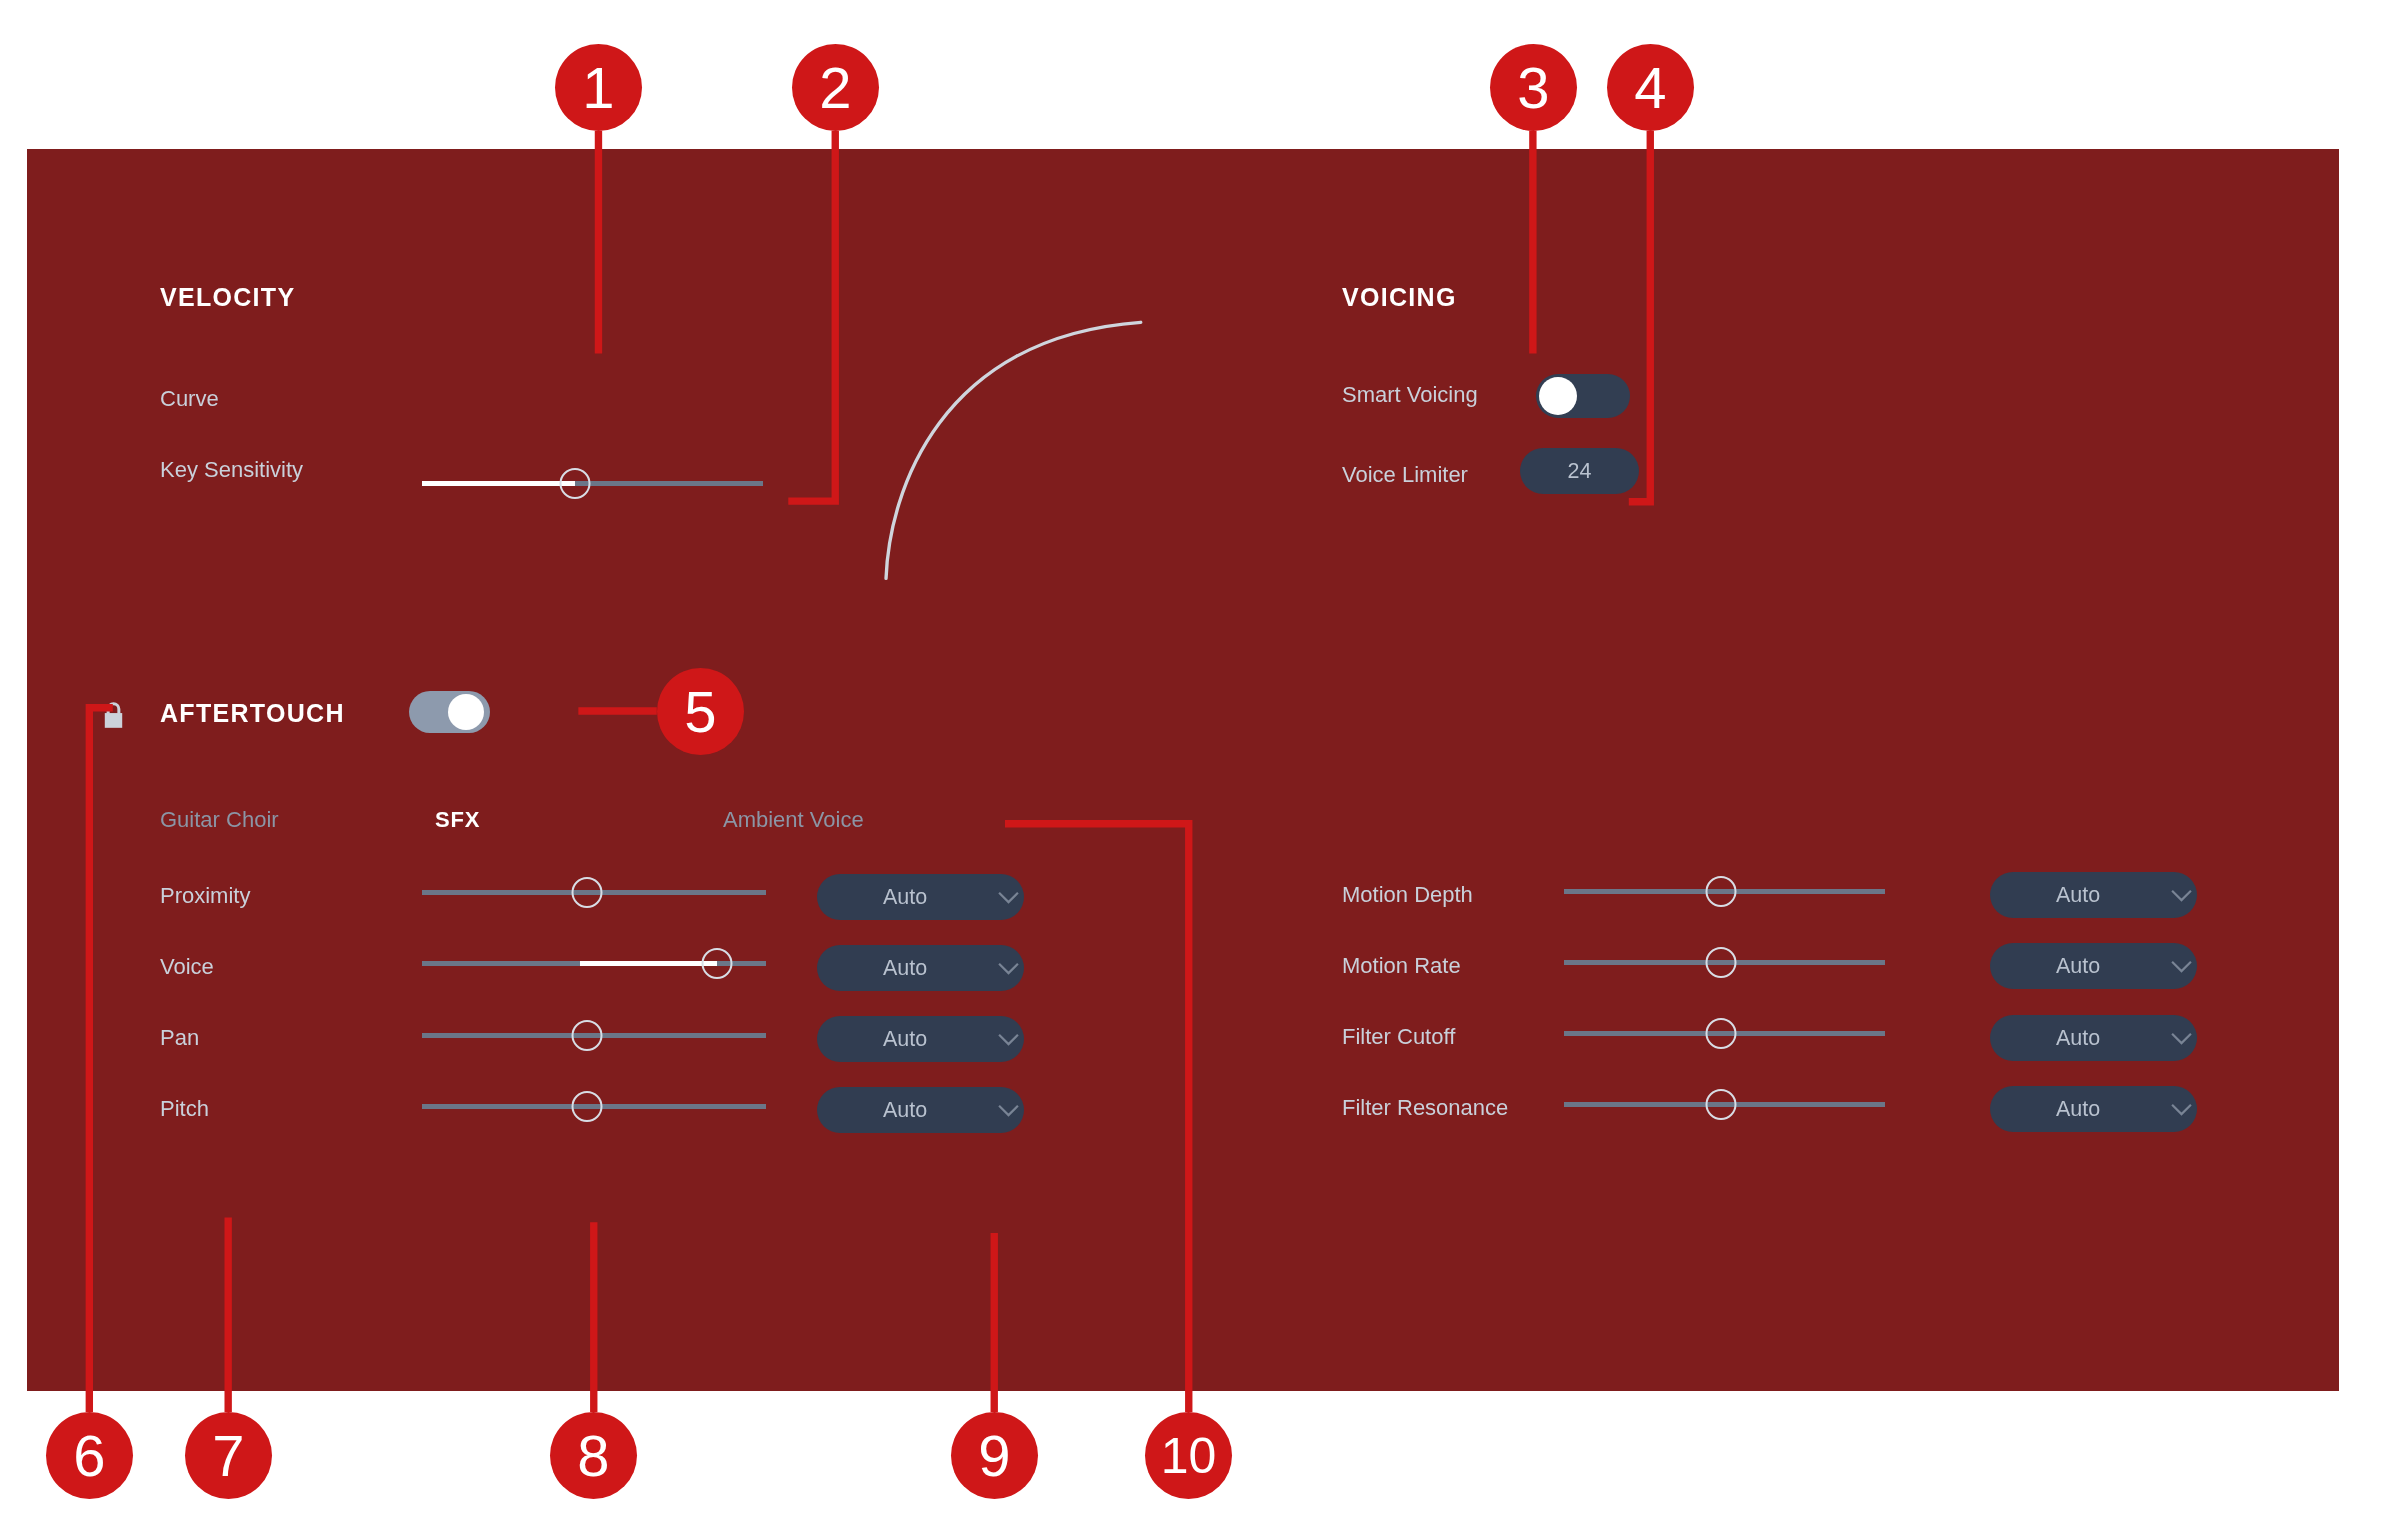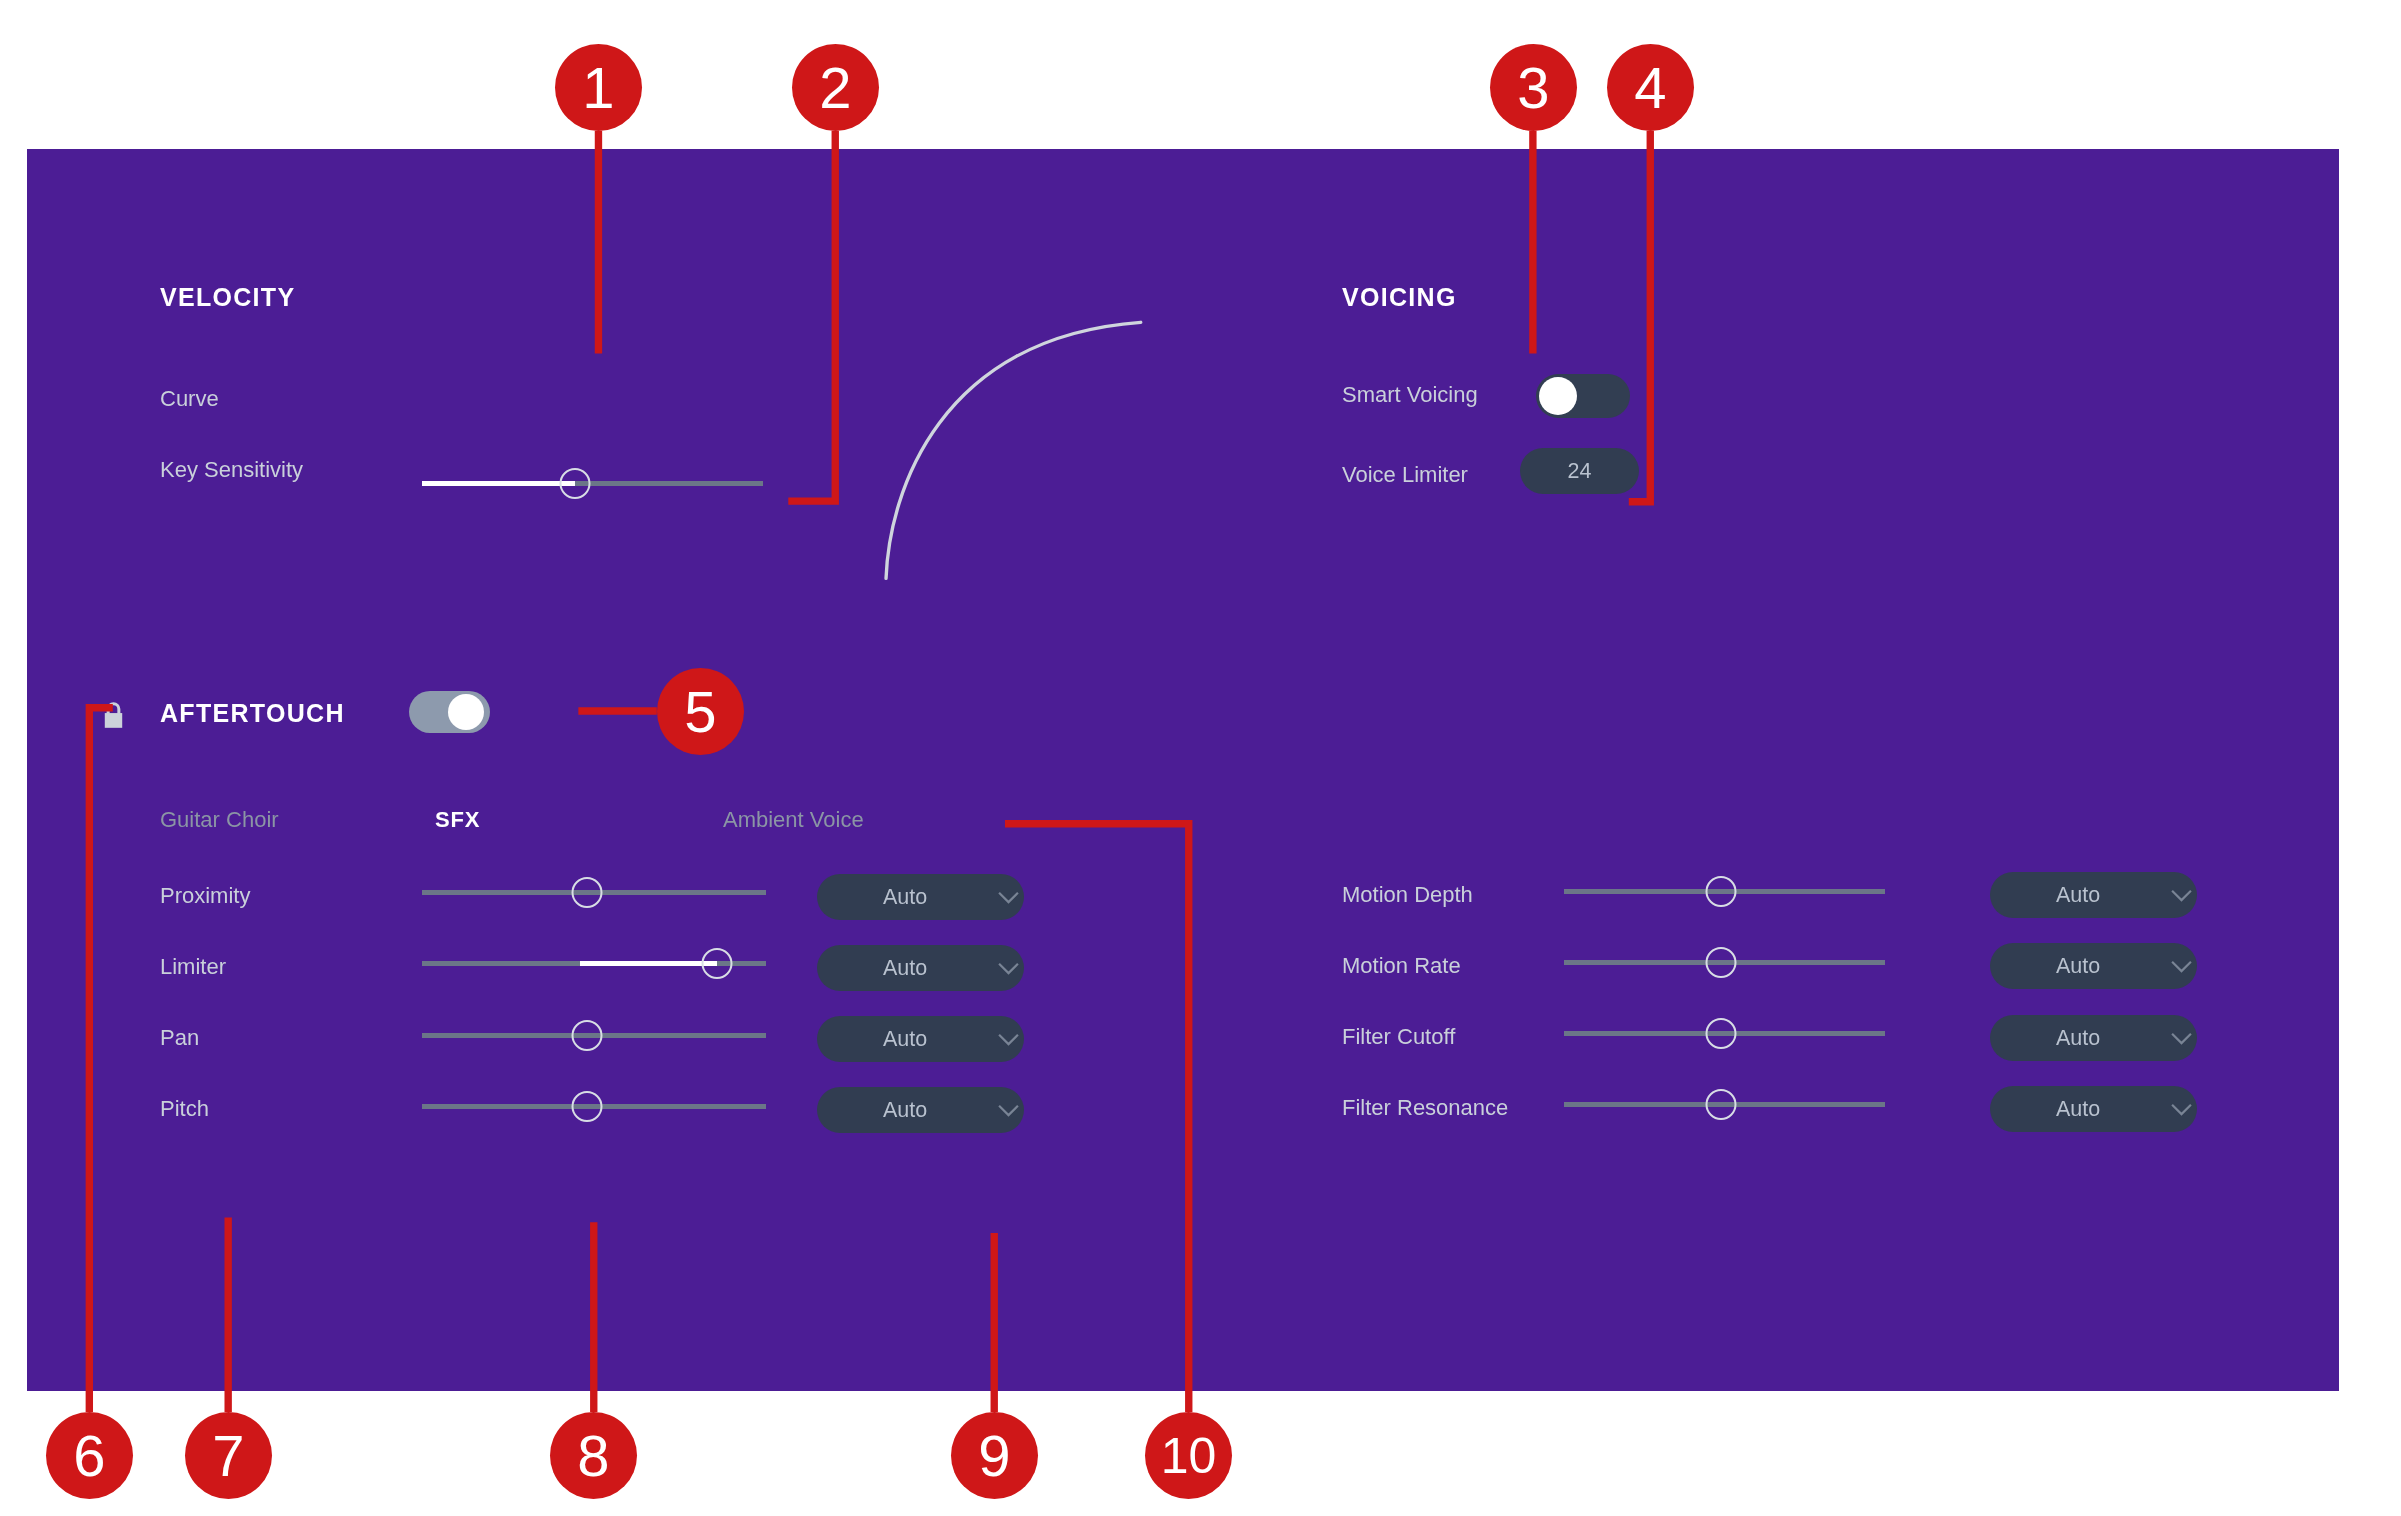--- a/index.html
+++ b/index.html
@@ -2,21 +2,21 @@
 <html style="font-size:10.7px"><head>
 <meta charset="utf-8">
 <style>
   html,body{margin:0;padding:0;background:#ffffff;}
   body{width:2401px;height:1516px;font-family:"Liberation Sans",sans-serif;overflow:hidden;}
   #root{position:relative;width:2401px;height:1516px;background:#ffffff;}
 
   
   #panel{
     position:absolute;left:27px;top:149px;width:2312px;height:1242px;
-    background:#4c1d95;
+    background:#7f1d1d;
   }
 
   
   .sect-title{
     position:absolute;color:#ffffff;font-size:25px;font-weight:bold;
     letter-spacing:1.3px;white-space:nowrap;
   }
 
   
   .row-label{
@@ -134,21 +134,21 @@
           <div class="pill" style="left: 790px; top: 725px; width: 207px; height: 46px;">
             <span class="pill-text">Auto</span>
             <span class="chev">
               <svg width="23" height="14.8" viewBox="0 0 34 22">
                 <polyline points="3,4 17,18 31,4" fill="none" stroke="#798495" stroke-width="3.2"></polyline>
               </svg>
             </span>
           </div>
         </div>
         <div style="position: absolute; left: 0px; top: 0px;">
-          <div class="row-label" style="left: 133px; top: 805px;">Limiter</div>
+          <div class="row-label" style="left: 133px; top: 805px;">Voice</div>
           <div class="slider" style="left: 395px; top: 794px; width: 344px;">
             <div class="track"></div>
             <div class="fill" style="left:158px;width:137px;"></div>
             <div class="knob" style="left:295px;"></div>
           </div>
           <div class="pill" style="left: 790px; top: 796px; width: 207px; height: 46px;">
             <span class="pill-text">Auto</span>
             <span class="chev">
               <svg width="23" height="14.8" viewBox="0 0 34 22">
                 <polyline points="3,4 17,18 31,4" fill="none" stroke="#798495" stroke-width="3.2"></polyline>

